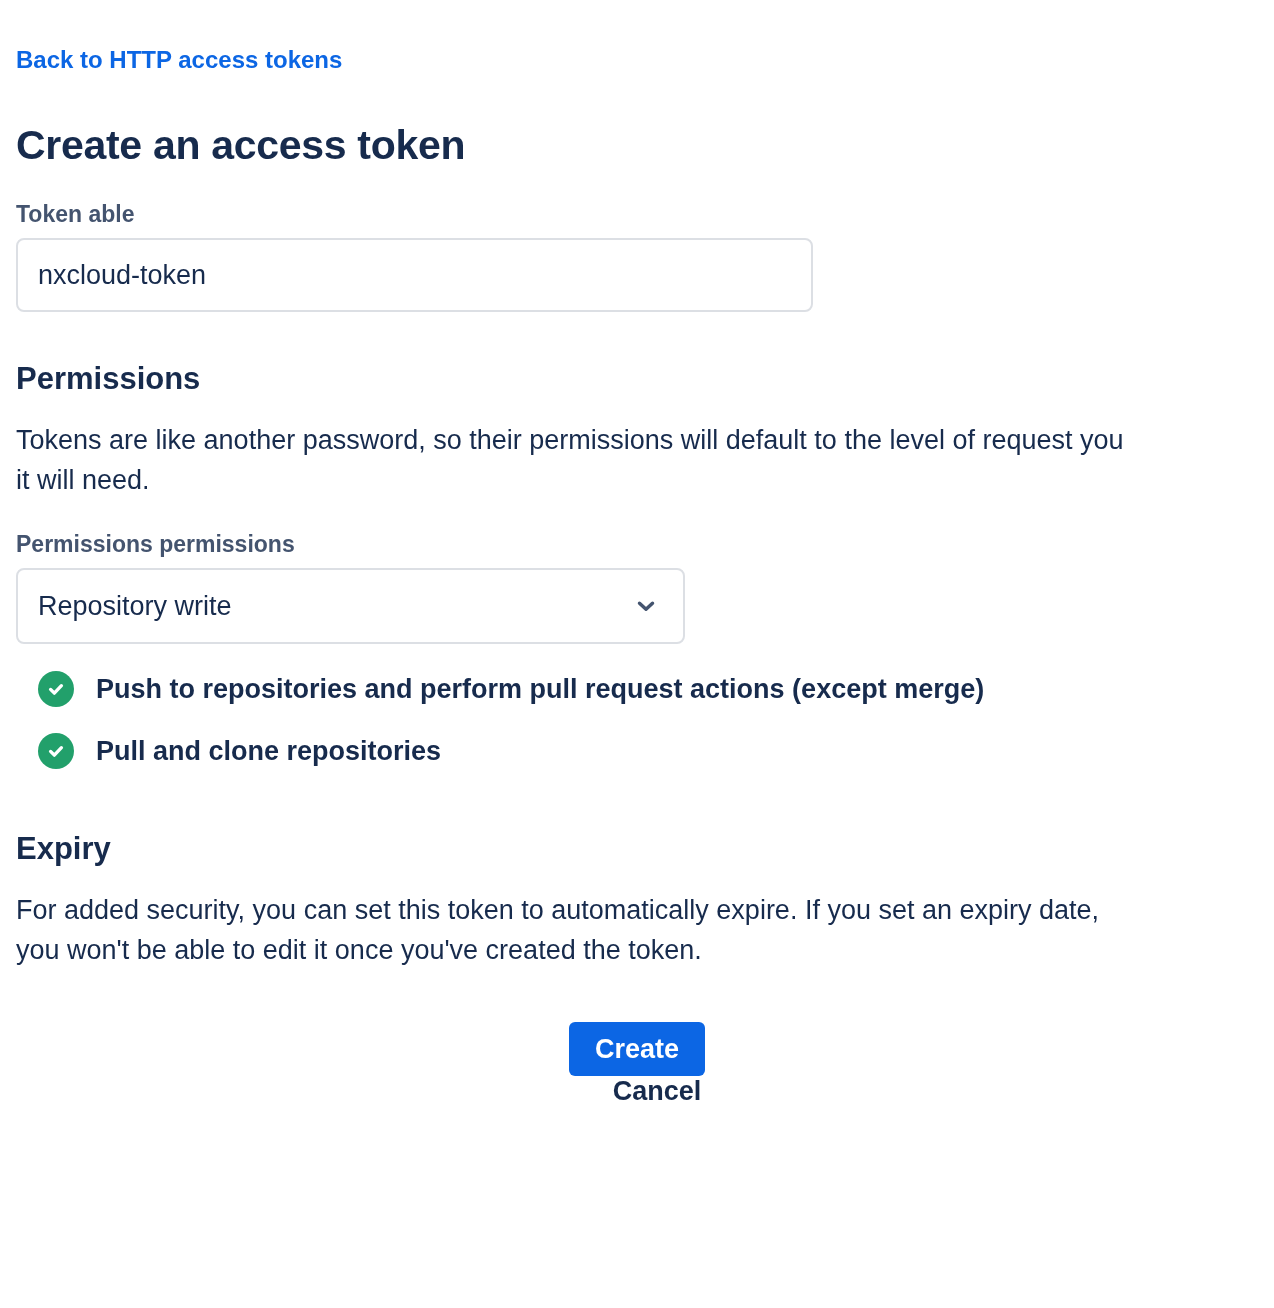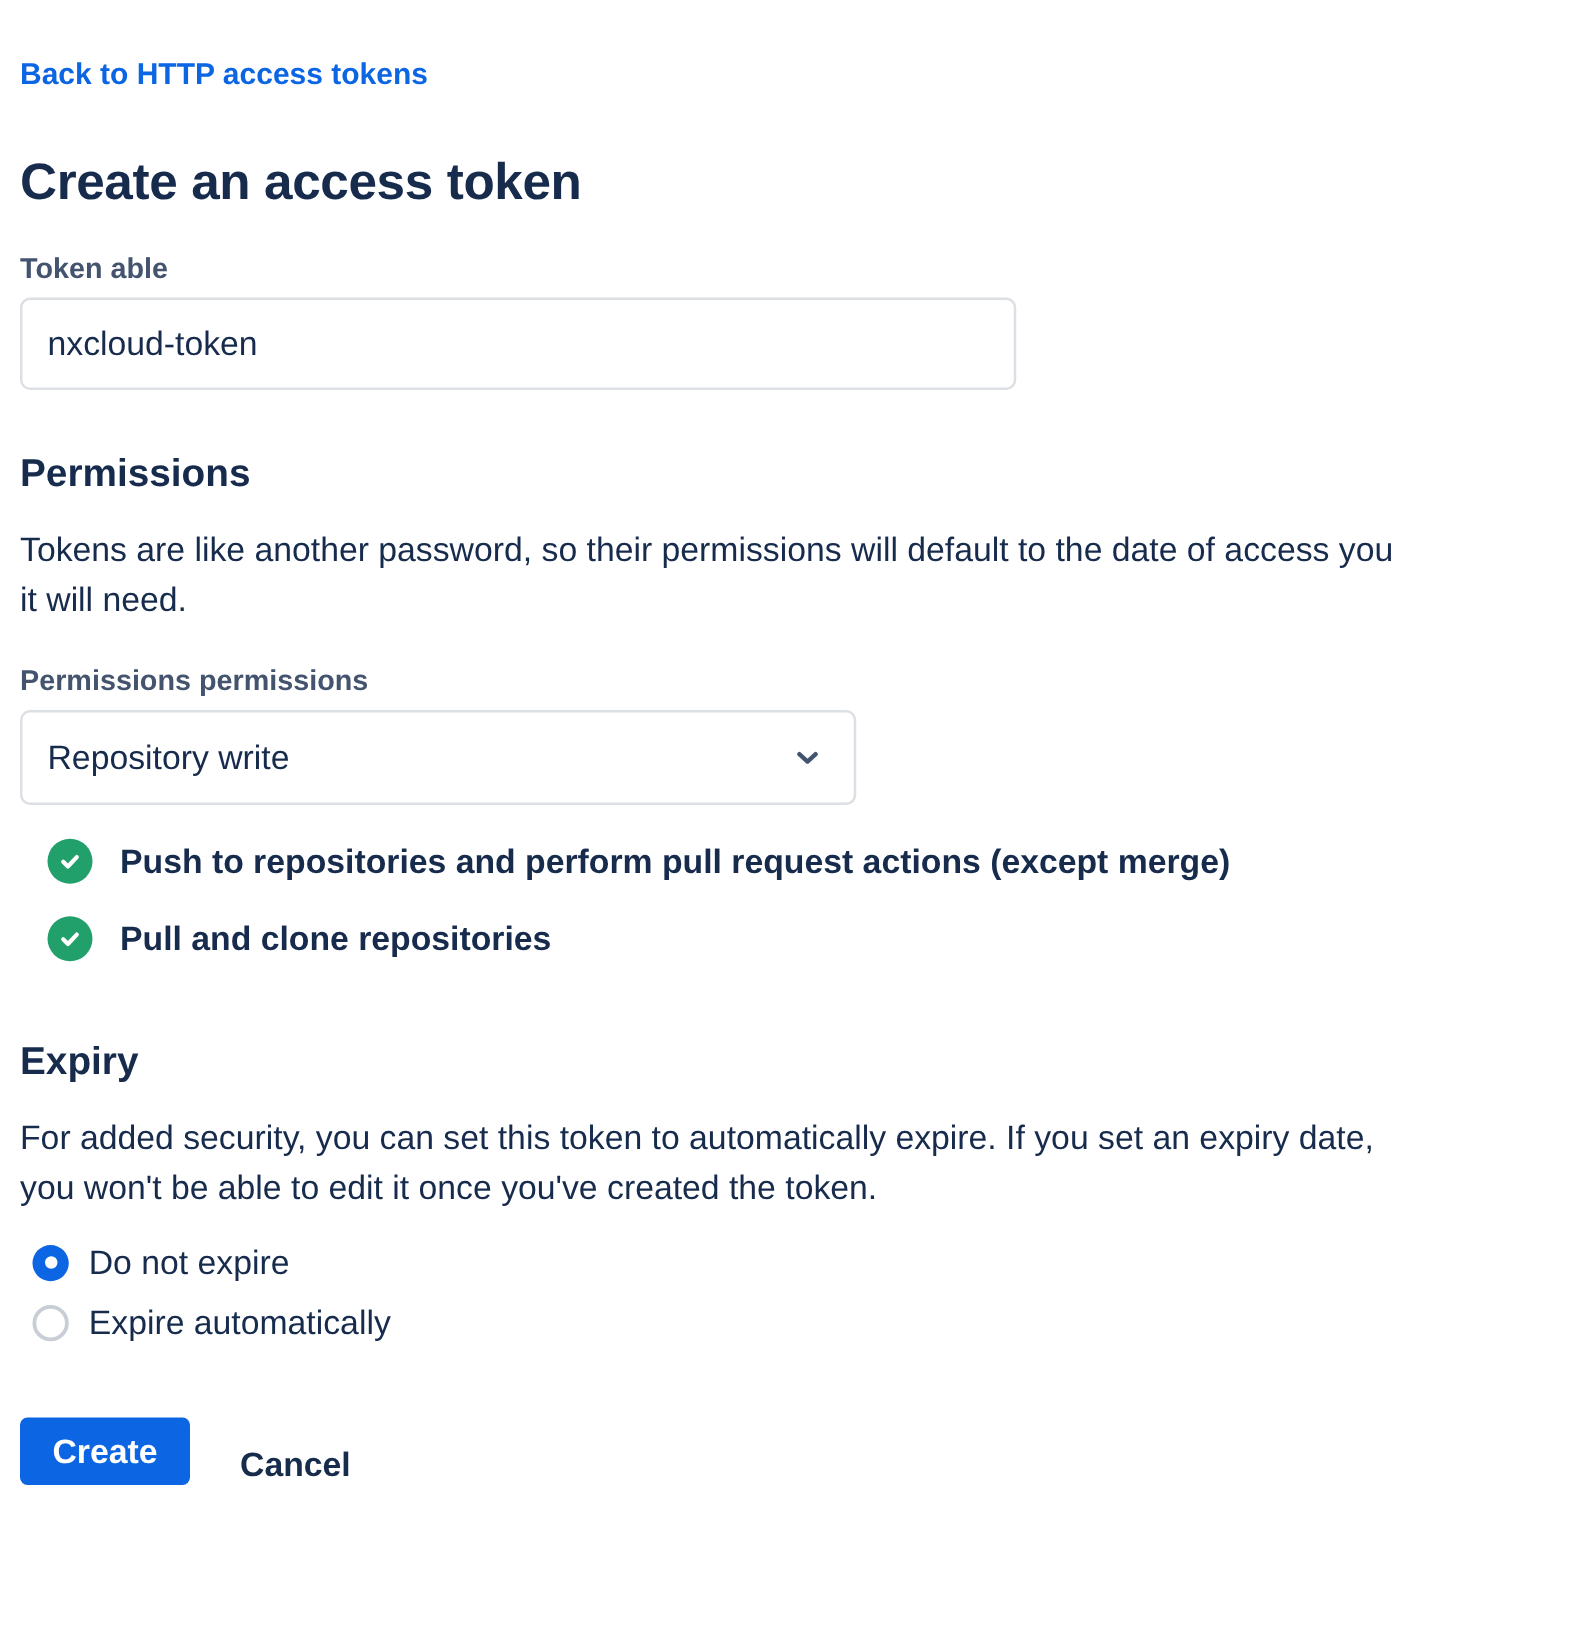--- a/index.html
+++ b/index.html
@@ -152,21 +152,22 @@
   }
   .radio-label {
     margin-left: 16px;
     font-size: 27px;
     color: #172B4D;
   }
 
   .actions {
     margin-top: 52px;
     display: flex;
-    align-items: flex-end;
+    align-items: center;
+    flex-direction: column;
   }
   .create-button {
     height: 54px;
     padding: 0 26px;
     border: none;
     border-radius: 6px;
     background: #0C66E4;
     color: #ffffff;
     font-family: "Liberation Sans", sans-serif;
     font-size: 27px;
@@ -193,21 +194,21 @@
 
   <h1 class="page-title">Create an access token</h1>
 
   <label class="field-label">Token able</label>
 
   <input class="text-input" type="text" value="nxcloud-token" style="">
 
   <h2 class="section-heading">Permissions</h2>
 
   <div class="para">
-    <span class="line">Tokens are like another password, so their permissions will default to the date of access you</span>
+    <span class="line">Tokens are like another password, so their permissions will default to the level of request you</span>
     <span class="line">it will need.</span>
   </div>
 
   <label class="field-label">Permissions permissions</label>
 
   <div class="select-box">
     <span class="select-value">Repository write</span>
     <span class="chevron-wrap">
       <svg width="26" height="26" viewBox="0 0 24 24" fill="none">
         <path d="M6 9.5 L12 15 L18 9.5" stroke="#44546F" stroke-width="3.2" stroke-linecap="round" stroke-linejoin="round"></path>
@@ -235,29 +236,19 @@
     </div>
   </div>
 
   <h2 class="section-heading expiry">Expiry</h2>
 
   <div class="para">
     <span class="line">For added security, you can set this token to automatically expire. If you set an expiry date,</span>
     <span class="line">you won't be able to edit it once you've created the token.</span>
   </div>
 
-  <div class="radio-group">
-    <div class="radio-row">
-      <span class="radio-circle selected"></span>
-      <span class="radio-label">Do not expire</span>
-    </div>
-    <div class="radio-row">
-      <span class="radio-circle unselected"></span>
-      <span class="radio-label">Expire automatically</span>
-    </div>
-  </div>
 
   <div class="actions">
     <button class="create-button">Create</button>
     <button class="cancel-button">Cancel</button>
   </div>
 
 </div>
 
 </body></html>

